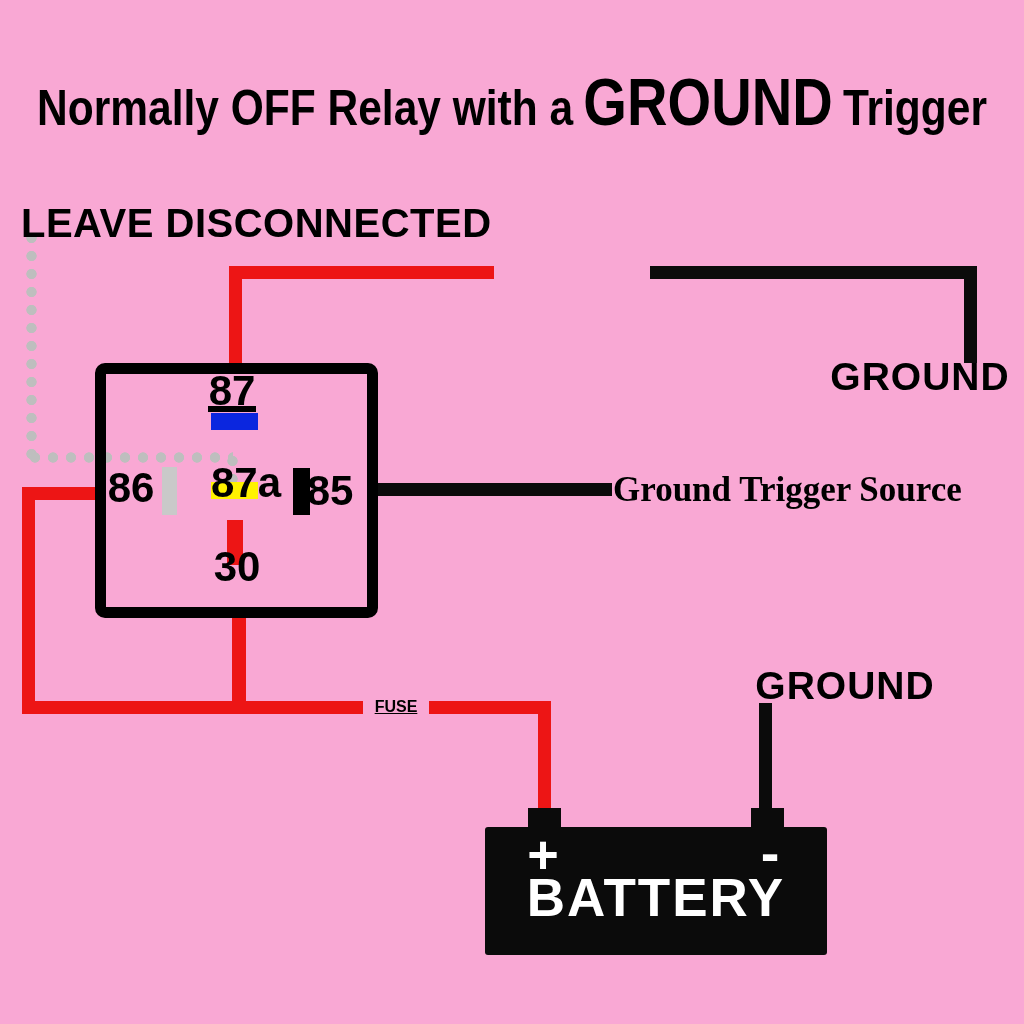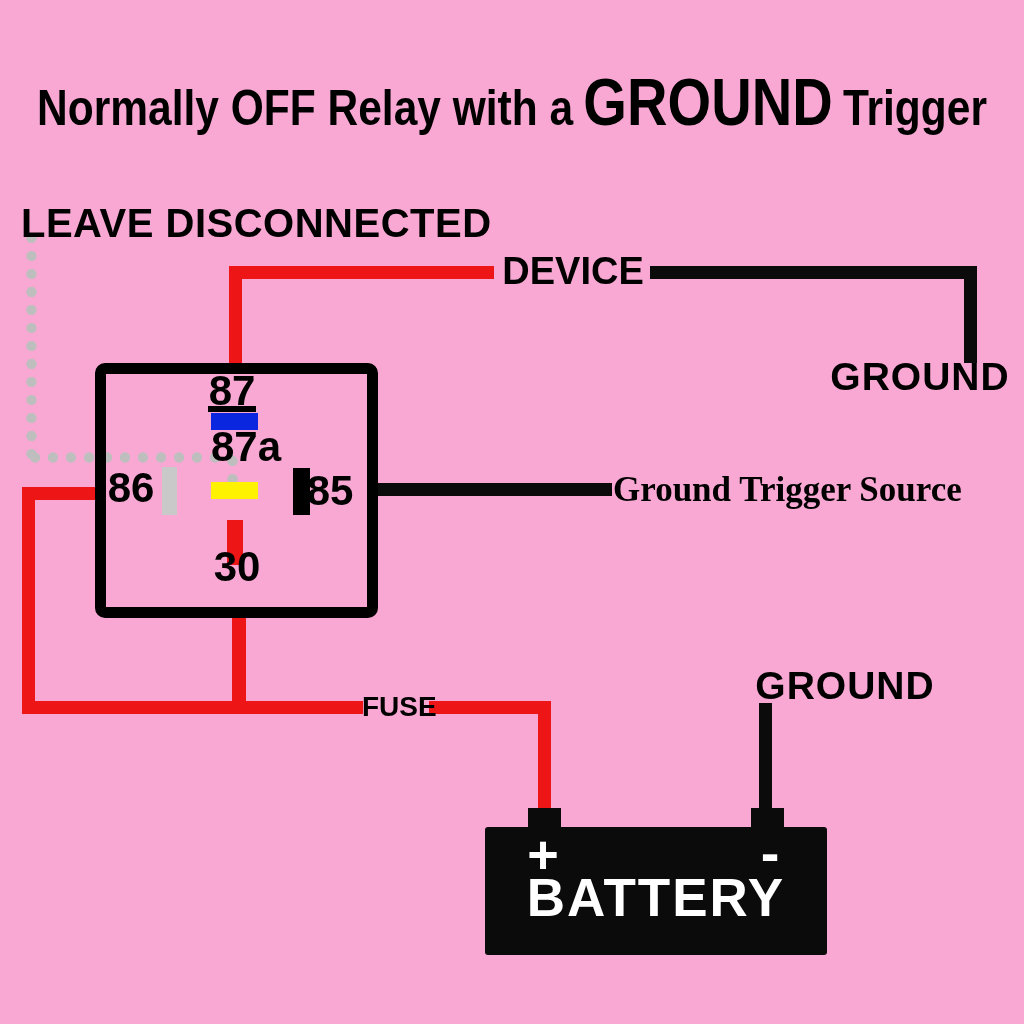--- a/index.html
+++ b/index.html
@@ -62,33 +62,32 @@
   <div class="wire" style="left: 22px; top: 701px; width: 341px; height: 13px; background-color: rgb(237, 21, 21);"></div>
   <div class="wire" style="left: 232px; top: 610px; width: 14px; height: 104px; background-color: rgb(237, 21, 21);"></div>
   <div class="wire" style="left: 429px; top: 701px; width: 122px; height: 13px; background-color: rgb(237, 21, 21);"></div>
   <div class="wire" style="left: 538px; top: 701px; width: 13px; height: 110px; background-color: rgb(237, 21, 21);"></div>
 
   <div class="wire" style="left: 650px; top: 266px; width: 327px; height: 13px; background-color: rgb(11, 11, 11);"></div>
   <div class="wire" style="left: 964px; top: 266px; width: 13px; height: 97px; background-color: rgb(11, 11, 11);"></div>
   <div class="wire" style="left: 370px; top: 483px; width: 242px; height: 13px; background-color: rgb(11, 11, 11);"></div>
   <div class="wire" style="left: 759px; top: 703px; width: 13px; height: 106px; background-color: rgb(11, 11, 11);"></div>
 
-  <div class="lbl" style="left:492px; top:252px; width:162px; text-align:center; font-size:38px; line-height:38px;">DEVICE</div>
   <div class="lbl" style="left:824px; top:358px; width:192px; text-align:center; font-size:39px; line-height:38px; letter-spacing:1px;">GROUND</div>
   <div class="lbl" style="left:613px; top:471px; font-size:35px; line-height:38px;font-family:Liberation Serif, serif;">Ground Trigger Source</div>
-  <div class="lbl" style="left:362px; top:695px; width:68px; text-align:center; font-size:28px; line-height:24px;">FUSE</div>
+  <div class="lbl" style="left:362px; top:695px; width:68px; text-align:center; font-size:16px; line-height:24px;text-decoration:underline;">FUSE</div>
   <div class="lbl" style="left:750px; top:667px; width:190px; text-align:center; font-size:39px; line-height:38px; letter-spacing:1px;">GROUND</div>
 
   <div class="relay-box"></div>
 
   <div class="pin" style="left:203px; top:374px; width:58px;">87</div>
   <div class="bar" style="left:208px; top:406px; width:48px; height:6px; background:#000;"></div>
   <div class="bar" style="left: 211px; top: 413px; width: 47px; height: 17px; background-color: rgb(11, 38, 223);"></div>
 
-  <div class="pin" style="left:205px; top:430px; width:82px;">87a</div>
+  <div class="pin" style="left:205px; top:466px; width:82px;">87a</div>
   <div class="bar" style="left: 211px; top: 482px; width: 47px; height: 17px; background-color: rgb(255, 242, 0);"></div>
 
   <div class="pin" style="left:103px; top:471px; width:56px;">86</div>
   <div class="bar" style="left: 162px; top: 467px; width: 15px; height: 48px; background-color: rgb(201, 201, 201);"></div>
 
   <div class="bar" style="left: 293px; top: 468px; width: 17px; height: 47px; background-color: rgb(0, 0, 0);"></div>
   <div class="pin" style="left:302px; top:474px; width:56px;">85</div>
 
   <div class="bar" style="left: 227px; top: 520px; width: 16px; height: 45px; background-color: rgb(237, 21, 21);"></div>
   <div class="pin" style="left:208px; top:550px; width:58px;">30</div>

